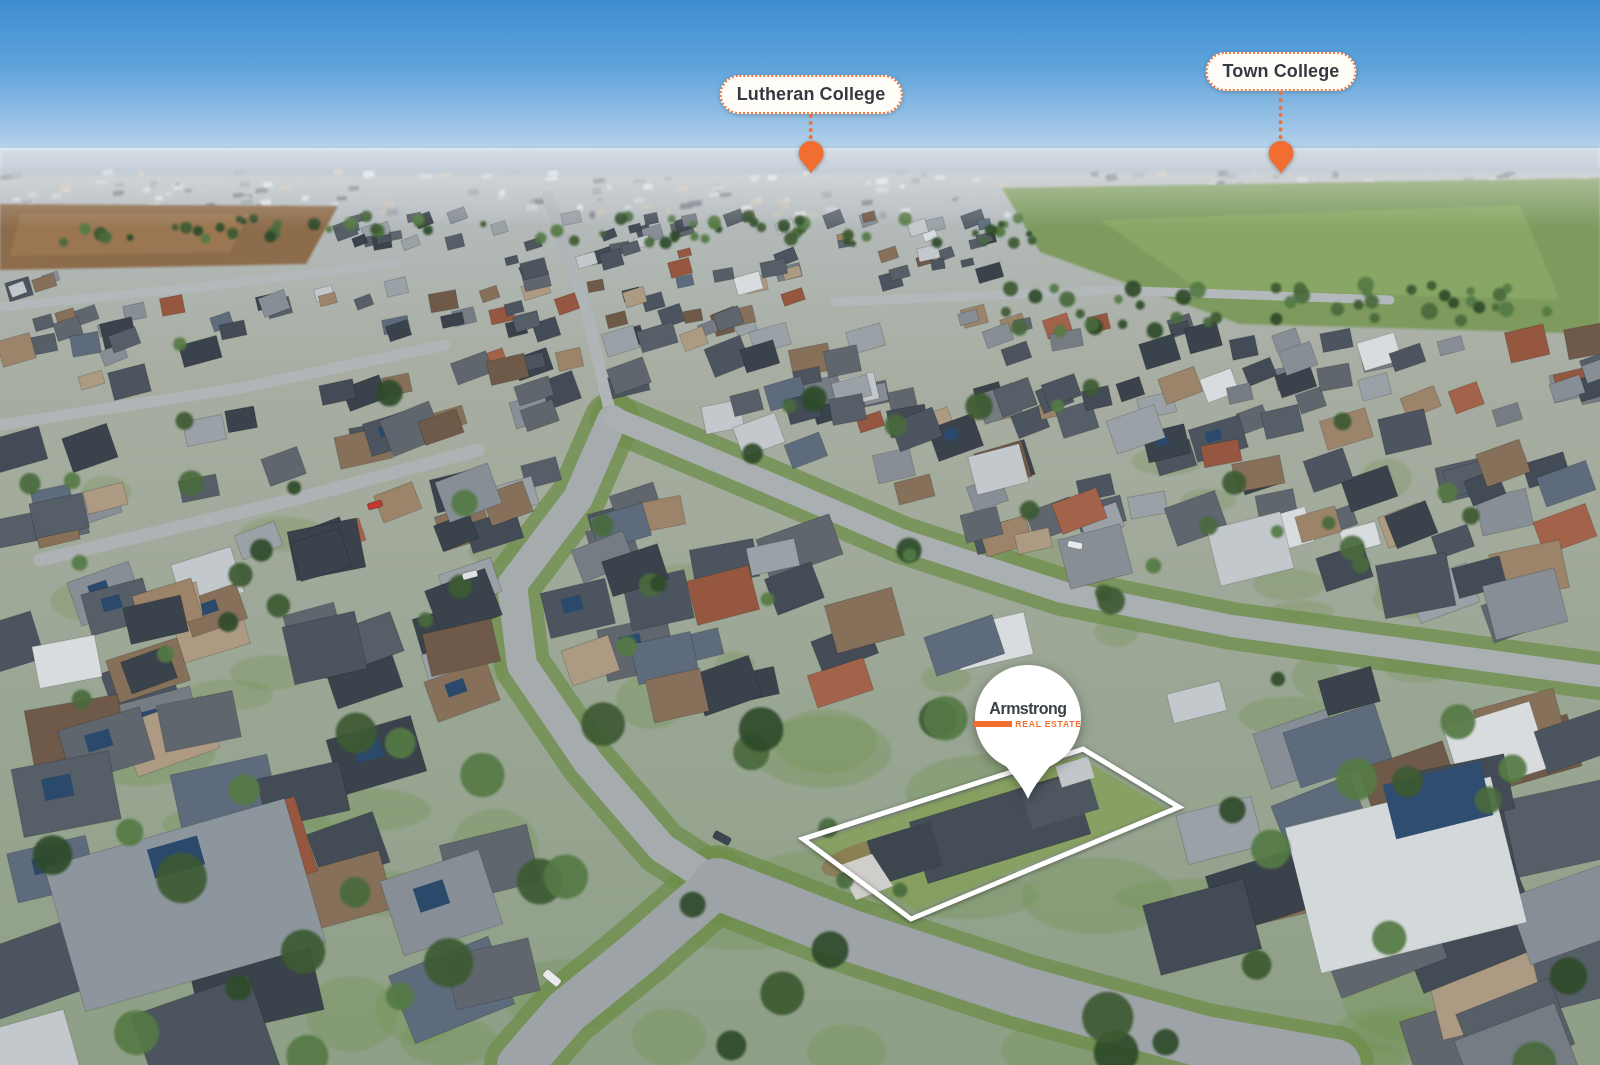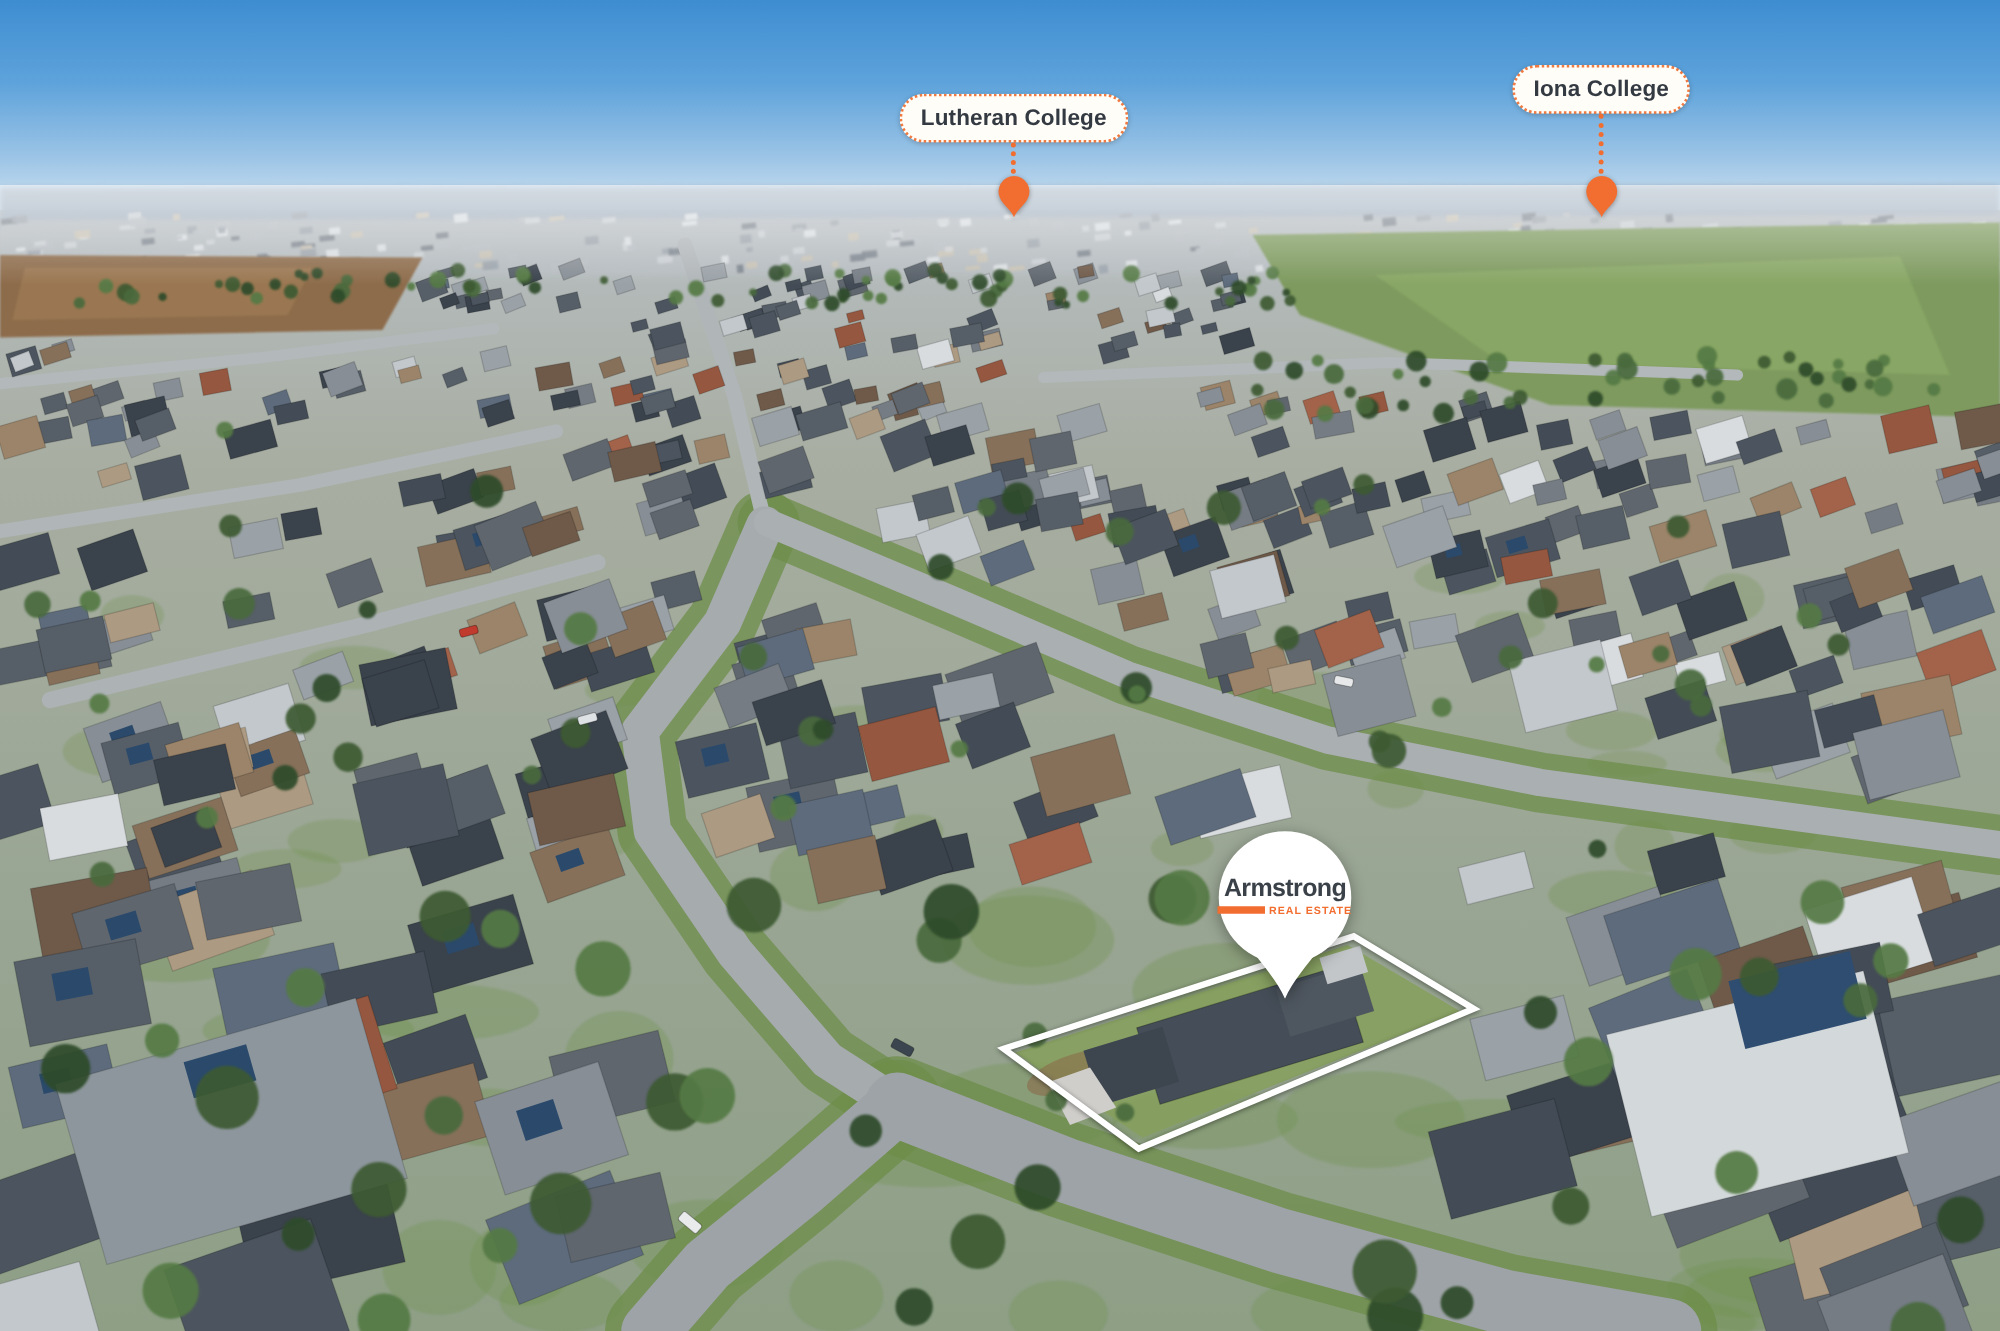--- a/index.html
+++ b/index.html
@@ -47,21 +47,21 @@
   
   .balloon{
     position:absolute;left:973px;top:661px;width:110px;height:140px;z-index:9;
     filter:drop-shadow(0 3px 6px rgba(0,0,0,.35));
   }
   .balloon svg{position:absolute;left:0;top:0;}
   .balloon .logo{
     position:absolute;left:0;top:40px;width:110px;text-align:center;line-height:1;
   }
   .brand{
-    font-size:20px;font-weight:700;color:var(--logo-charcoal);letter-spacing:-.5px;
+    font-size:16px;font-weight:700;color:var(--logo-charcoal);letter-spacing:-.5px;
   }
   .logo-row{
     display:flex;align-items:center;justify-content:center;margin-top:3px;
   }
   .logo-bar{width:38px;height:6px;background:var(--accent);margin-right:3px;}
   .tagline{
     font-size:8.5px;font-weight:700;color:var(--accent);letter-spacing:.8px;
   }
 </style>
 </head>
@@ -1067,21 +1067,21 @@
   <div class="marker" style="left:811px;top:75px">
     <div class="pill">Lutheran College</div>
     <div class="dots" style="height:25px"></div>
     <svg class="pin" viewBox="0 0 24 32" width="27" height="36">
       <path d="M12 31 C10.2 25.8 4.4 22.4 2.2 17.6 A11 11 0 1 1 21.8 17.6 C19.6 22.4 13.8 25.8 12 31 Z"></path>
     </svg>
   </div>
 
 
   <div class="marker" style="left:1281px;top:52px">
-    <div class="pill">Iona College</div>
+    <div class="pill">Town College</div>
     <div class="dots" style="height:48px"></div>
     <svg class="pin" viewBox="0 0 24 32" width="27" height="36">
       <path d="M12 31 C10.2 25.8 4.4 22.4 2.2 17.6 A11 11 0 1 1 21.8 17.6 C19.6 22.4 13.8 25.8 12 31 Z"></path>
     </svg>
   </div>
 
   <div class="balloon">
     <svg viewBox="0 0 110 140" width="110" height="140">
       <circle cx="55" cy="57" r="53" fill="#ffffff"></circle>
       <path d="M26 96 C38 112 49 124 55 138 C61 124 72 112 84 96 L55 104 Z" fill="#ffffff"></path>

